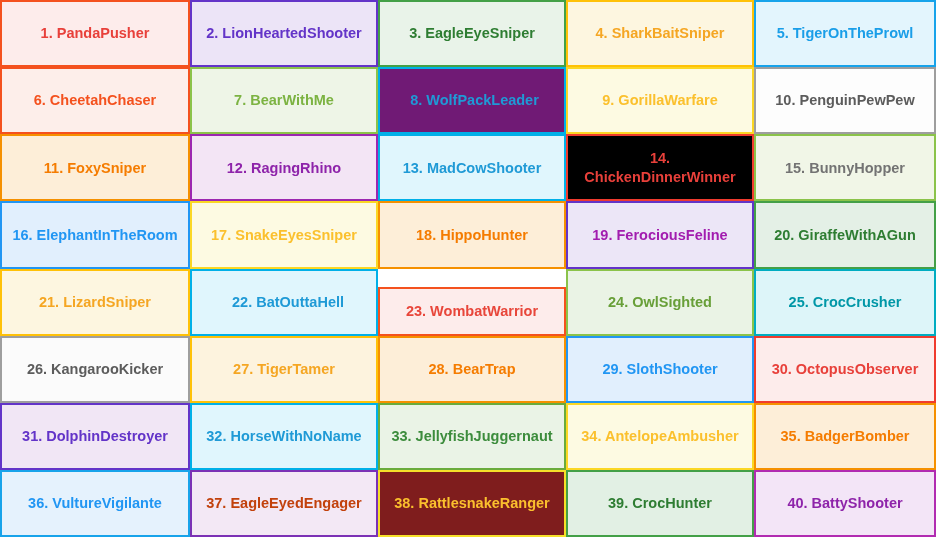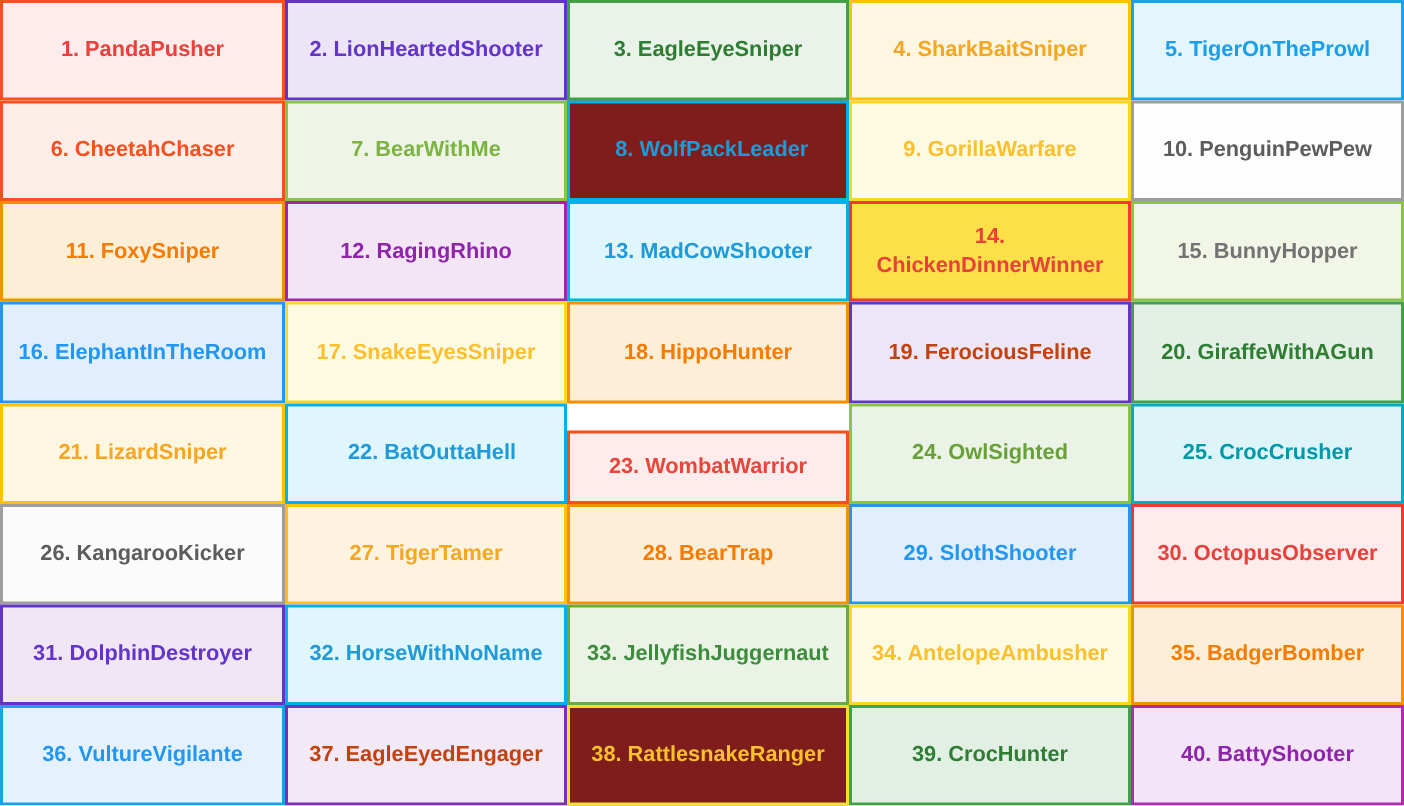--- a/index.html
+++ b/index.html
@@ -53,56 +53,56 @@
   <div class="cell" style="border-color: rgb(23, 163, 234); background-color: rgb(227, 245, 253); color: rgb(26, 158, 232);">
       <span class="label">5. TigerOnTheProwl</span>
     </div>
 
   <div class="cell" style="border-color: rgb(244, 81, 30); background-color: rgb(253, 238, 234); color: rgb(244, 81, 30);">
       <span class="label">6. CheetahChaser</span>
     </div>
   <div class="cell" style="border-color: rgb(139, 195, 74); background-color: rgb(238, 245, 231); color: rgb(124, 179, 66);">
       <span class="label">7. BearWithMe</span>
     </div>
-  <div class="cell" style="border-color: rgb(0, 176, 232); background-color: #7f1d1d; color: rgb(31, 154, 214); padding-left: 13px;">
+  <div class="cell" style="border-color: rgb(0, 176, 232); background-color: #701a75; color: rgb(31, 154, 214); padding-left: 13px;">
       <span class="label">8. WolfPackLeader</span>
     </div>
   <div class="cell" style="border-color: rgb(251, 215, 36); background-color: rgb(253, 250, 226); color: rgb(251, 192, 45);">
       <span class="label">9. GorillaWarfare</span>
     </div>
   <div class="cell" style="border-color: rgb(158, 158, 158); background-color: rgb(253, 253, 253); color: rgb(92, 92, 92);">
       <span class="label">10. PenguinPewPew</span>
     </div>
 
   <div class="cell" style="border-color: rgb(245, 144, 0); background-color: rgb(253, 238, 216); color: rgb(245, 124, 0);">
       <span class="label">11. FoxySniper</span>
     </div>
   <div class="cell" style="border-color: rgb(156, 39, 176); background-color: rgb(243, 229, 245); color: rgb(142, 36, 170);">
       <span class="label">12. RagingRhino</span>
     </div>
   <div class="cell" style="border-color: rgb(0, 176, 232); background-color: rgb(224, 246, 253); color: rgb(31, 154, 214);">
       <span class="label">13. MadCowShooter</span>
     </div>
-  <div class="cell" style="border-color: rgb(239, 59, 46); background-color: #fde047; color: rgb(232, 64, 58);">
+  <div class="cell" style="border-color: rgb(239, 59, 46); background-color: #000000; color: rgb(232, 64, 58);">
       <span class="label">14. ChickenDinnerWinner</span>
     </div>
   <div class="cell" style="border-color: rgb(139, 195, 74); background-color: rgb(241, 246, 231); color: #737373;">
       <span class="label">15. BunnyHopper</span>
     </div>
 
   <div class="cell" style="border-color: rgb(33, 150, 243); background-color: rgb(225, 239, 253); color: rgb(33, 150, 243);">
       <span class="label">16. ElephantInTheRoom</span>
     </div>
   <div class="cell" style="border-color: rgb(251, 215, 36); background-color: rgb(253, 250, 226); color: rgb(251, 192, 45);">
       <span class="label">17. SnakeEyesSniper</span>
     </div>
   <div class="cell" style="border-color: rgb(245, 144, 0); background-color: rgb(253, 238, 216); color: rgb(245, 124, 0);">
       <span class="label">18. HippoHunter</span>
     </div>
-  <div class="cell" style="border-color: rgb(99, 52, 200); background-color: rgb(236, 230, 247); color: #c2410c;">
+  <div class="cell" style="border-color: rgb(99, 52, 200); background-color: rgb(236, 230, 247); color: #a21caf;">
       <span class="label">19. FerociousFeline</span>
     </div>
   <div class="cell" style="border-color: rgb(67, 160, 71); background-color: rgb(228, 240, 230); color: rgb(46, 125, 50);">
       <span class="label">20. GiraffeWithAGun</span>
     </div>
 
   <div class="cell" style="border-color: rgb(255, 193, 7); background-color: rgb(253, 246, 224); color: rgb(245, 166, 35);">
       <span class="label">21. LizardSniper</span>
     </div>
   <div class="cell" style="border-color: rgb(0, 176, 232); background-color: rgb(224, 246, 253); color: rgb(31, 154, 214); padding-left: 16px;">

